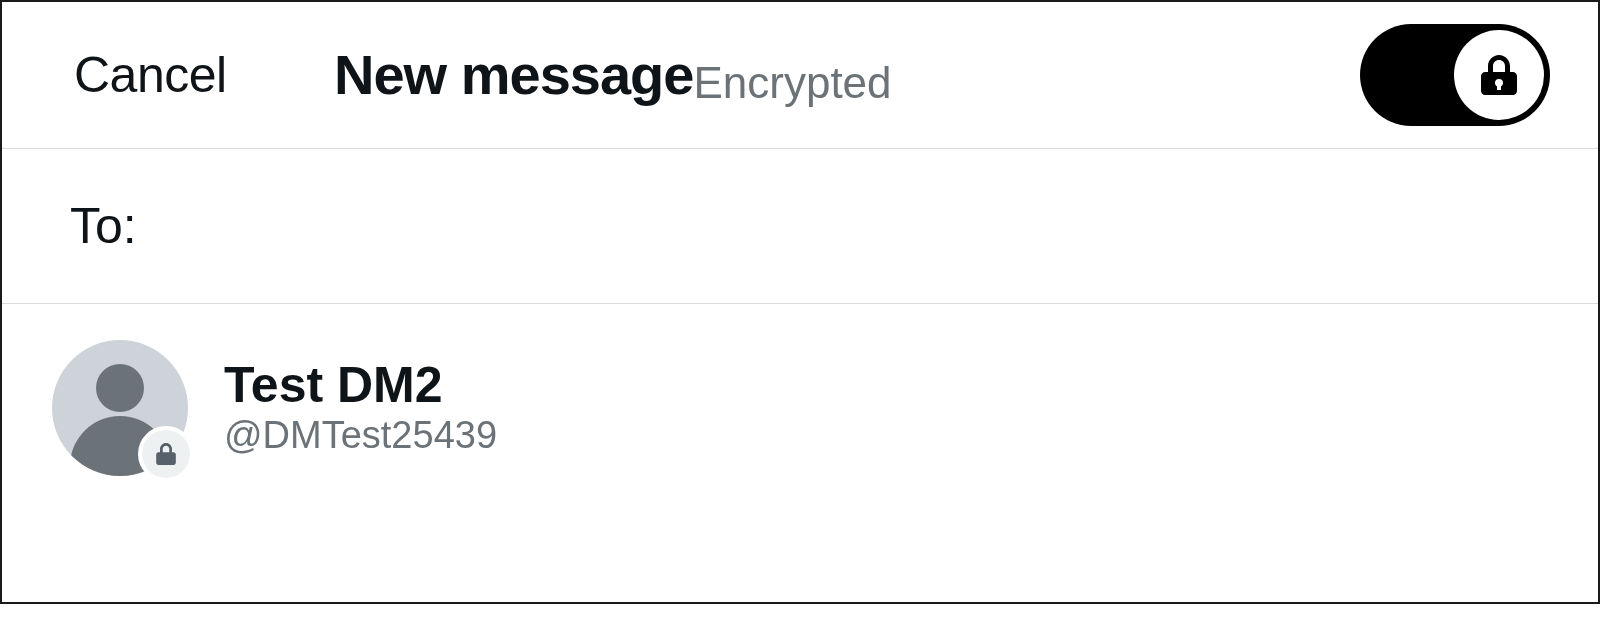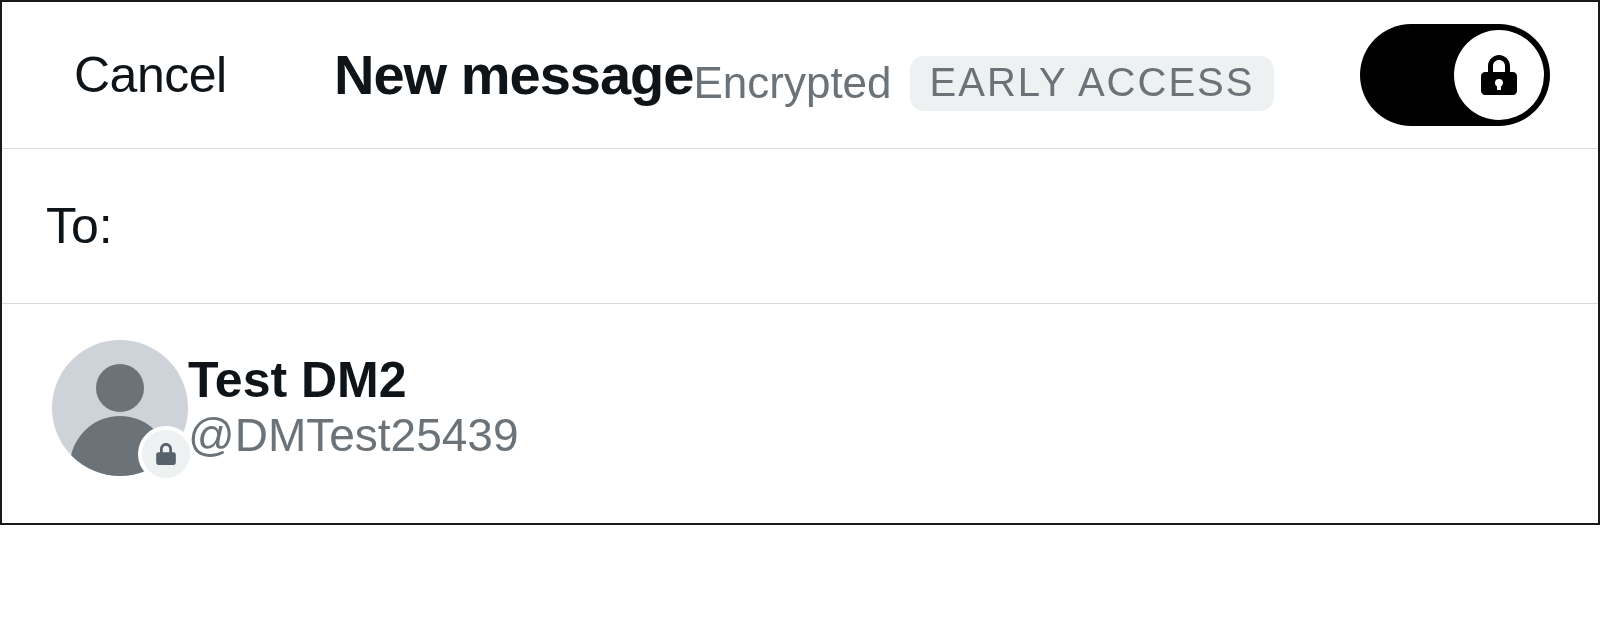--- a/index.html
+++ b/index.html
@@ -5,21 +5,21 @@
   * { box-sizing: border-box; margin: 0; padding: 0; }
   html, body {
     width: 1600px;
     height: 637px;
     font-family: -apple-system, BlinkMacSystemFont, "Segoe UI", Helvetica, Arial, sans-serif;
     background: #fff;
     color: #0f1419;
   }
   .frame {
     width: 1600px;
-    height: 525px;
+    height: 604px;
     border: 2px solid #1a1a1a;
     background: #fff;
     display: flex;
     flex-direction: column;
   }
   
   .header {
     display: flex;
     align-items: center;
     justify-content: space-between;
@@ -89,39 +89,40 @@
     background: #fff;
     border-radius: 50%;
     display: flex;
     align-items: center;
     justify-content: center;
   }
   
   .to-row {
     display: flex;
     align-items: center;
-    padding: 48px 44px;
+    padding: 48px 68px;
     border-bottom: 1px solid #d7dbdc;
   }
   .to-label {
     font-size: 50px;
     color: #0f1419;
     margin-right: 24px;
   }
   .to-input {
     flex: 1;
     font-size: 48px;
     border: none;
     outline: none;
     background: transparent;
   }
   
   .contact {
     display: flex;
     align-items: center;
+    gap: 36px;
     padding: 36px 50px;
     cursor: pointer;
   }
   .avatar {
     position: relative;
     width: 136px;
     height: 136px;
   }
   .avatar-circle {
     width: 136px;
@@ -167,38 +168,37 @@
   .contact-text {
     display: flex;
     flex-direction: column;
   }
   .contact-name {
     font-size: 50px;
     font-weight: 800;
     line-height: 1.1;
   }
   .contact-handle {
-    font-size: 46px;
+    font-size: 38px;
     color: #6b7378;
     line-height: 1.2;
   }
 </style>
 </head>
 <body>
 
 <div class="frame">
 
   <div class="header">
     <button class="cancel">Cancel</button>
 
     <div class="title-block">
       <div class="title">New message</div>
       <div class="subtitle-row">
         <span class="encrypted">Encrypted</span>
-        <span class="badge">EARLY ACCESS</span>
       </div>
     </div>
 
     <div class="toggle-wrap">
       <button class="toggle">
         <span class="toggle-knob">
           <svg width="40" height="44" viewBox="0 0 40 44">
             <path fill="#000" d="M20 2c-6 0-11 5-11 11v6H6c-2 0-4 2-4 4v15c0 2 2 4 4 4h28c2 0 4-2 4-4V23c0-2-2-4-4-4h-3v-6C31 7 26 2 20 2zm0 5c3.4 0 6 2.6 6 6v6H14v-6c0-3.4 2.6-6 6-6zm0 19a4 4 0 0 1 4 4c0 1.5-.8 2.8-2 3.5V37h-4v-3.5c-1.2-.7-2-2-2-3.5a4 4 0 0 1 4-4z"></path>
           </svg>
         </span>

